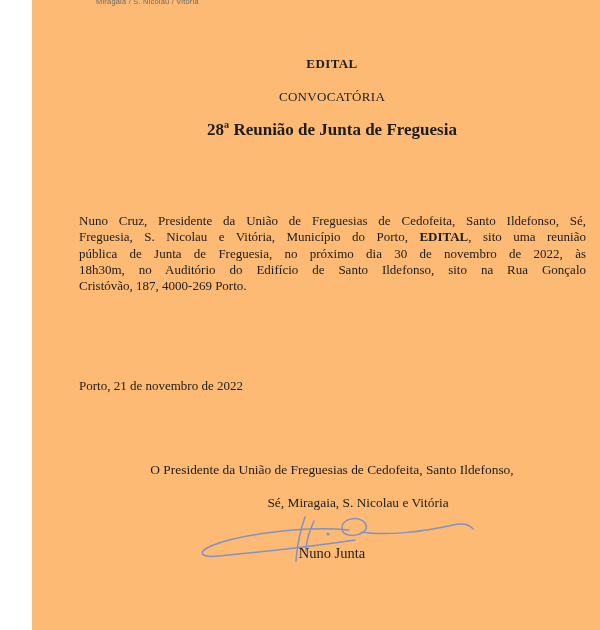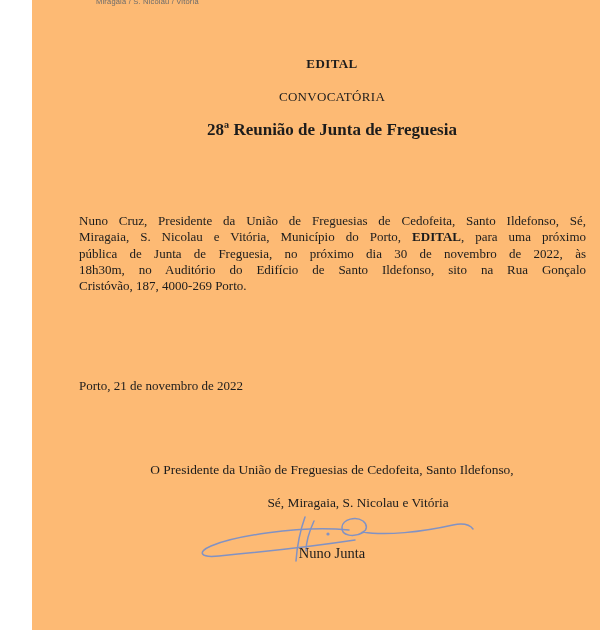--- a/index.html
+++ b/index.html
@@ -94,21 +94,21 @@
   <div class="letterhead">Miragaia / S. Nicolau / Vitória</div>
 
   <div class="centered h-edital">EDITAL</div>
 
   <div class="centered h-convocatoria">CONVOCATÓRIA</div>
 
   <div class="centered h-title">28ª Reunião de Junta de Freguesia</div>
 
   <div class="body-par">
       <div class="jline"><span>Nuno Cruz, Presidente da União de Freguesias de Cedofeita, Santo Ildefonso, Sé,</span></div>
-      <div class="jline"><span>Miragaia, S. Nicolau e Vitória, Município do Porto, </span><span style="font-weight: bold;">EDITAL</span><span>, para uma próximo</span></div>
+      <div class="jline"><span>Freguesia, S. Nicolau e Vitória, Município do Porto, </span><span style="font-weight: bold;">EDITAL</span><span>, sito uma reunião</span></div>
       <div class="jline"><span>pública de Junta de Freguesia, no próximo dia 30 de novembro de 2022, às</span></div>
       <div class="jline"><span>18h30m, no Auditório do Edifício de Santo Ildefonso, sito na Rua Gonçalo</span></div>
       <div class="jline jline-last"><span>Cristóvão, 187, 4000-269 Porto.</span></div>
     </div>
 
   <div class="date-line">Porto, 21 de novembro de 2022</div>
 
   <div class="centered sig-line1">O Presidente da União de Freguesias de Cedofeita, Santo Ildefonso,</div>
 
   <div class="centered sig-line2">Sé, Miragaia, S. Nicolau e Vitória</div>

